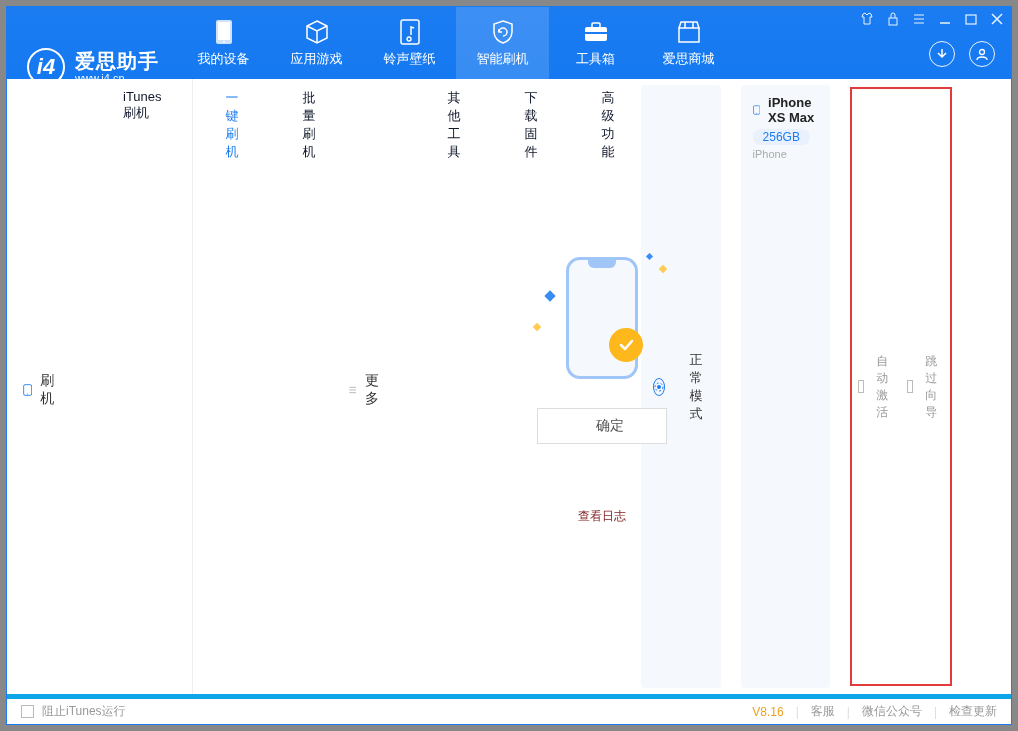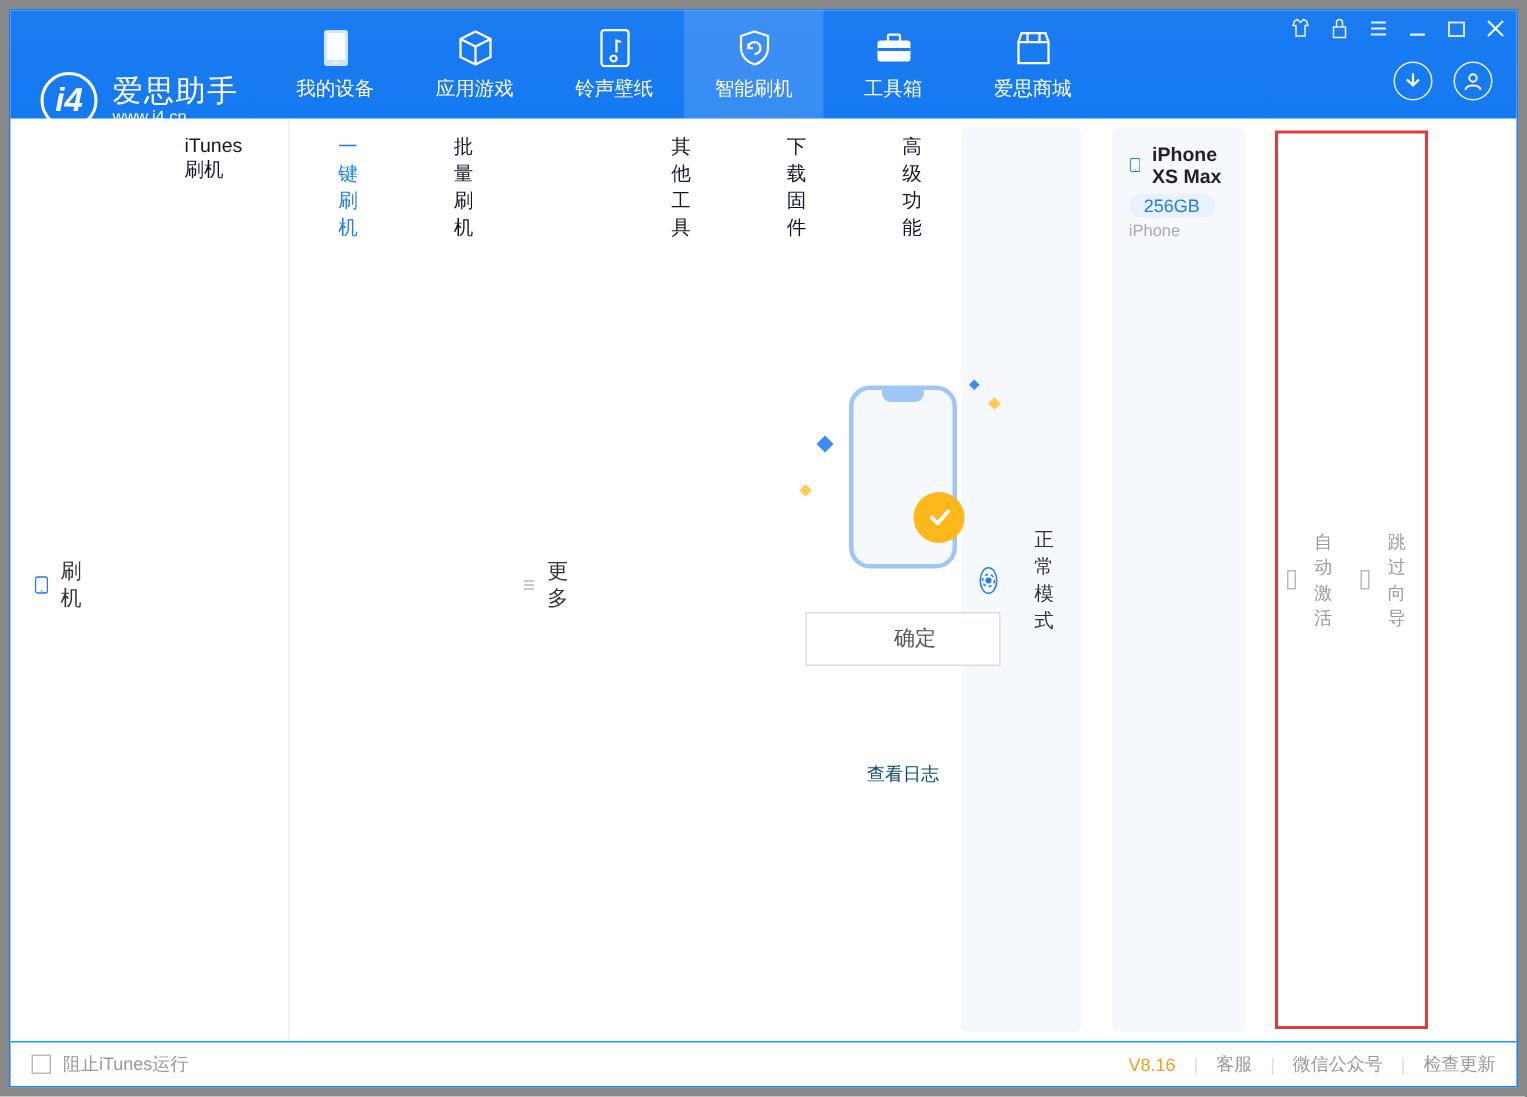--- a/index.html
+++ b/index.html
@@ -1,21 +1,21 @@
 <!DOCTYPE html>
 <html><head>
 <meta charset="utf-8">
 <style>
 * { margin: 0; padding: 0; box-sizing: border-box; font-family: "Microsoft YaHei", "PingFang SC", sans-serif; }
 body { background: #888; padding: 6px; }
 .window { width: 1006px; height: 719px; background: #fff; display: flex; flex-direction: column; border: 1px solid #1b7cf2; }
 .header { height: 72px; background: linear-gradient(to bottom, #1b7cf2, #1579f1); display: flex; align-items: stretch; color: #fff; position: relative; }
 .logo-area { display: flex; align-items: center; padding: 0 18px 0 20px; gap: 10px; margin-top: 48px; }
 .logo-circle { width: 38px; height: 38px; border: 2px solid #fff; border-radius: 50%; display: flex; align-items: center; justify-content: center; font-weight: bold; font-size: 22px; font-style: italic; }
-.logo-text .cn { font-size: 20px; font-weight: 400; line-height: 1.1; letter-spacing: 1px; }
+.logo-text .cn { font-size: 20px; font-weight: 700; line-height: 1.1; letter-spacing: 1px; }
 .logo-text .url { font-size: 11px; opacity: 0.95; }
 .nav-tabs { display: flex; }
 .nav-tab { width: 93px; display: flex; flex-direction: column; align-items: center; justify-content: center; gap: 4px; cursor: pointer; position: relative; font-size: 13px; }
 .nav-tab.active { background: rgba(255,255,255,0.15); }
 .nav-tab .icon { width: 28px; height: 28px; display: flex; align-items: center; justify-content: center; }
 .win-ctrl { position: absolute; right: 6px; top: 4px; display: flex; gap: 10px; align-items: center; }
 .win-ctrl span { width: 16px; height: 16px; display: flex; align-items: center; justify-content: center; cursor: pointer; opacity: 0.9; }
 .header-right-icons { position: absolute; right: 16px; bottom: 12px; display: flex; gap: 14px; }
 .hr-icon { width: 26px; height: 26px; border: 1.5px solid rgba(255,255,255,0.9); border-radius: 50%; display: flex; align-items: center; justify-content: center; cursor: pointer; }
 .body-area { flex: 1; display: flex; overflow: hidden; }
@@ -37,22 +37,22 @@
 .phone-body { width: 72px; height: 122px; border: 3px solid #9fc6f6; border-radius: 14px; background: #f5f9fe; position: relative; }
 .phone-notch { position: absolute; top: 0; left: 50%; transform: translateX(-50%); width: 28px; height: 8px; background: #9fc6f6; border-radius: 0 0 6px 6px; }
 .check-badge { position: absolute; right: -8px; bottom: 14px; width: 34px; height: 34px; background: #ffb81c; border-radius: 50%; display:flex; align-items:center; justify-content:center; }
 .sparkle { position: absolute; width: 8px; height: 8px; background: #3a8bf5; transform: rotate(45deg); }
 .sparkle.s1 { left: 14px; top: 44px; }
 .sparkle.s2 { left: 2px; top: 76px; width:6px; height:6px; background:#ffcb52; }
 .sparkle.s3 { right: 6px; top: 18px; width:6px; height:6px; background:#ffcb52; }
 .sparkle.s4 { right: 20px; top: 6px; width:5px; height:5px; }
 .success-text { font-size: 18px; color: #333; }
 .confirm-btn { width: 130px; height: 36px; border: 1px solid #ddd; background: #fff; font-size: 14px; color: #555; cursor: pointer; padding-left: 16px; }
-.view-log { font-size: 12px; color: #0c4a6e; cursor: pointer; margin-top: 44px; }
-.footer { height: 30px; border-top: 1px solid #0ea5e9; display: flex; align-items: center; padding: 0 14px; font-size: 12px; color: #999; gap: 8px; }
+.view-log { font-size: 12px; color: #7f1d1d; cursor: pointer; margin-top: 44px; }
+.footer { height: 30px; border-top: 5px solid #0ea5e9; display: flex; align-items: center; padding: 0 14px; font-size: 12px; color: #999; gap: 8px; }
 .footer .right { margin-left: auto; display: flex; align-items: center; gap: 12px; }
 .footer .divider { color: #ddd; }
 .footer .ver { color: #f0a020; }
 svg { display: block; }
 </style>
 </head>
 <body>
 
 <div class="window">
   <div class="header">

